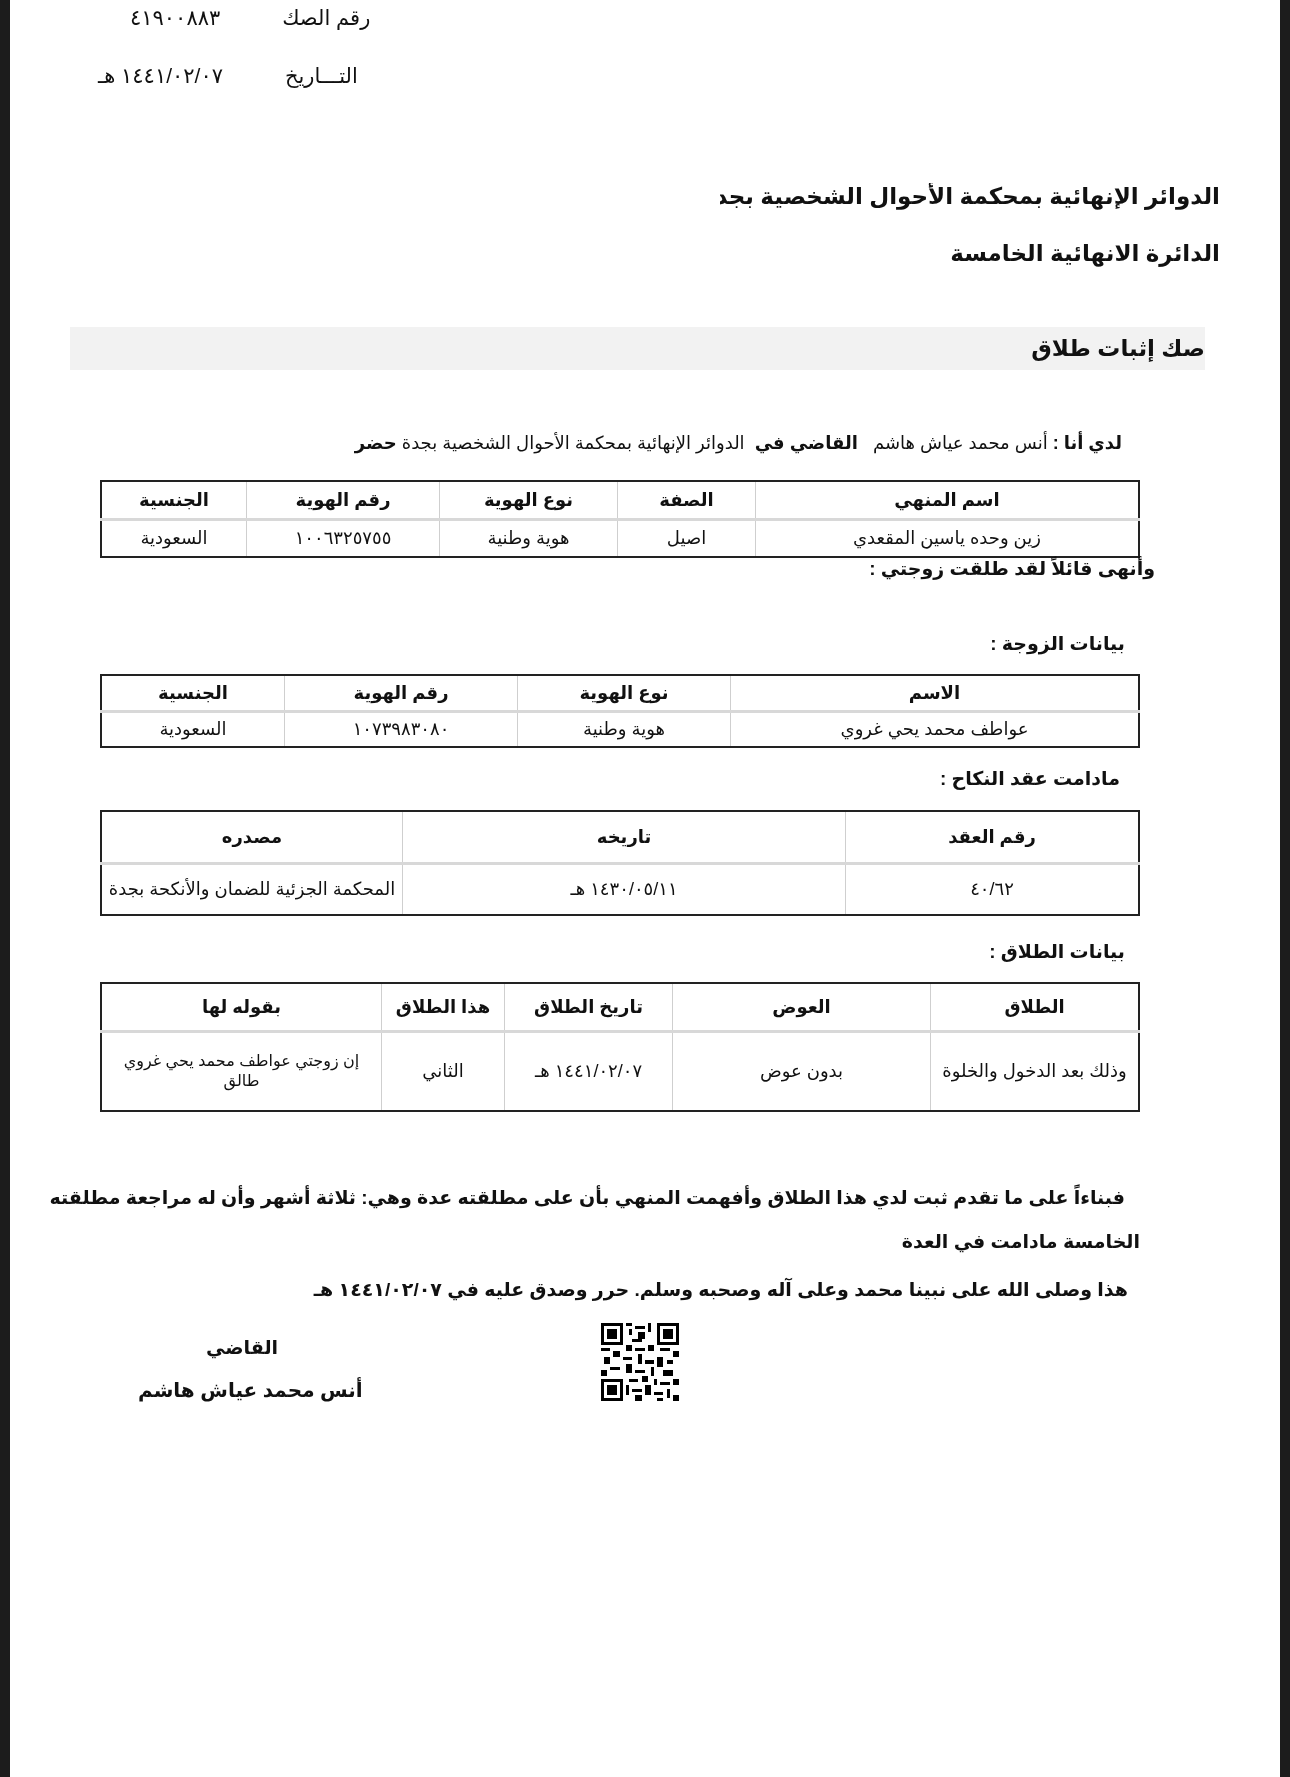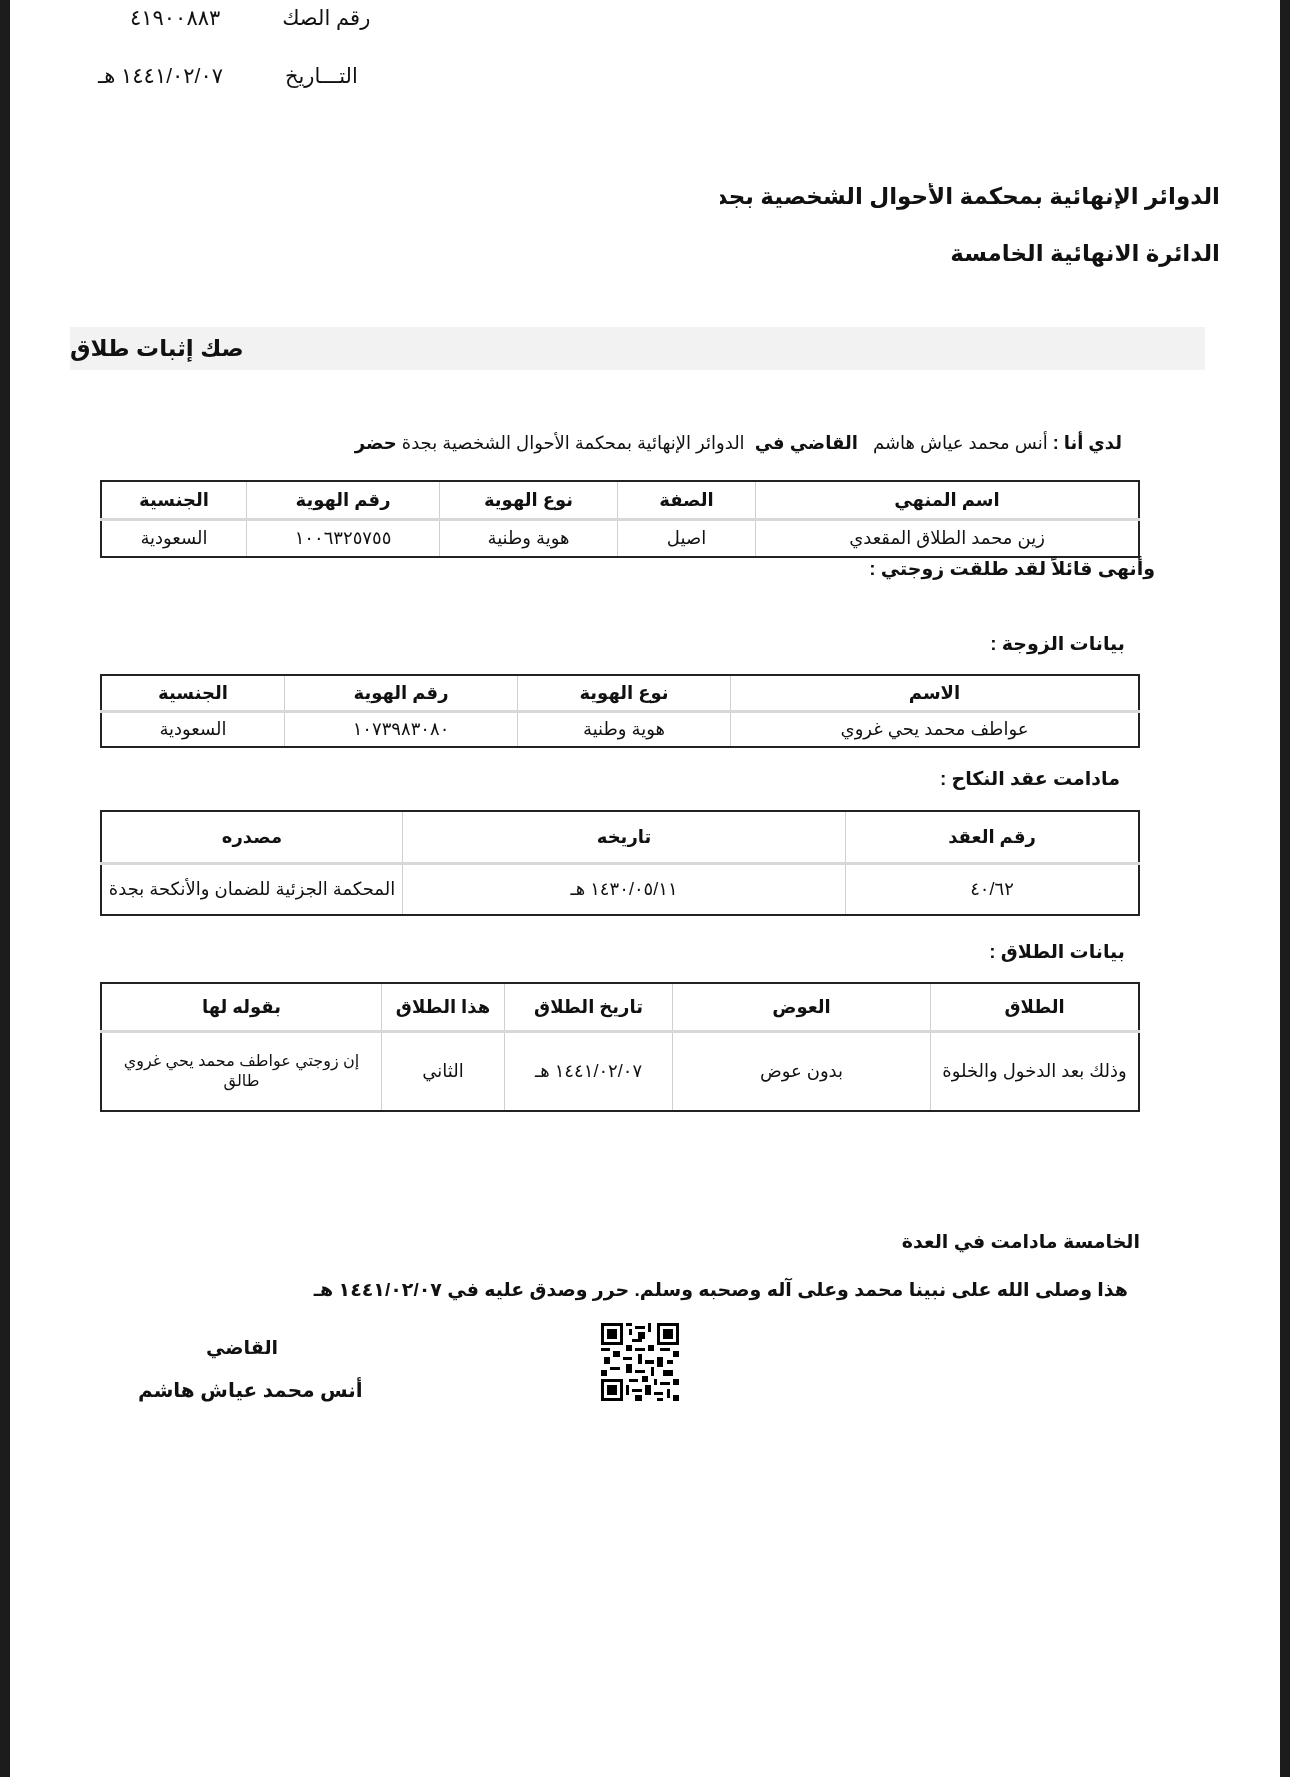--- a/index.html
+++ b/index.html
@@ -6,21 +6,21 @@
   body { width:1290px; height:1777px; background:#1c1c1c; position:relative; overflow:hidden;
          font-family:"Liberation Sans", "DejaVu Sans", sans-serif; color:#111; }
   .page { position:absolute; left:10px; top:0; width:1270px; height:1777px; background:#fff; }
   .abs { position:absolute; white-space:nowrap; }
   .rtl { direction:rtl; }
   .b { font-weight:bold; }
   .hdr-label { font-size:21px;margin-left:13px; }
   .hdr-val { font-size:21px; letter-spacing:2px; }
   .court { font-size:23px; font-weight:bold; }
   .title-band { position:absolute; left:60px; top:327px; width:1135px; height:43px; background:#f2f2f2; }
-  .title-band span { display:block; text-align:left; font-size:23px; font-weight:bold; line-height:43px; }
+  .title-band span { display:block; text-align:right; font-size:23px; font-weight:bold; line-height:43px; }
   .intro { font-size:18px; }
   table.grid { position:absolute; border-collapse:collapse; direction:rtl; border:2px solid #222; background:#fff; }
   table.grid th, table.grid td { border:1px solid #cfcfcf; text-align:center; font-size:18px; padding:0 6px; }
   table.grid th { font-weight:bold; }
   table.grid tr.hrow { border-bottom:3px solid #d8d8d8; }
   .section { font-size:19px; font-weight:bold; }
   .para { font-size:19px; font-weight:bold; }
   .qr { position:absolute; left:591px; top:1323px; width:78px; height:78px; }
 </style>
 </head>
@@ -56,21 +56,21 @@
   <table class="grid" style="left:90px; top:480px; width:1040px;">
     <tbody>
         <tr class="hrow" style="height:38px;">
       <th style="width:370px">اسم المنهي</th>
       <th style="width:125px">الصفة</th>
       <th style="width:165px">نوع الهوية</th>
       <th style="width:180px">رقم الهوية</th>
       <th>الجنسية</th>
     </tr>
     <tr style="height:38px;">
-      <td>زين محمد الطلاق المقعدي</td>
+      <td>زين وحده ياسين المقعدي</td>
       <td>اصيل</td>
       <td>هوية وطنية</td>
       <td>١٠٠٦٣٢٥٧٥٥</td>
       <td>السعودية</td>
     </tr>
   </tbody>
     </table>
 
   <div class="abs rtl section" style="right:125px; top:557px;">وأنهى قائلاً لقد طلقت زوجتي :</div>
   <div class="abs rtl section" style="right:155px; top:632px;">بيانات الزوجة :</div>
@@ -123,20 +123,21 @@
     <tr style="height:80px;">
       <td>وذلك بعد الدخول والخلوة</td>
       <td>بدون عوض</td>
       <td>١٤٤١/٠٢/٠٧ هـ</td>
       <td>الثاني</td>
       <td style="white-space:normal; font-size:16px; line-height:20px;">إن زوجتي عواطف محمد يحي غروي طالق</td>
     </tr>
   </tbody>
     </table>
 
+  <div class="abs rtl para" style="right:155px; top:1186px;">فبناءاً على ما تقدم ثبت لدي هذا الطلاق وأفهمت المنهي بأن على مطلقته عدة وهي: ثلاثة أشهر وأن له مراجعة مطلقته</div>
   <div class="abs rtl para" style="right:140px; top:1230px; width:260px; overflow:hidden; text-align:right;">الخامسة مادامت في العدة</div>
   <div class="abs rtl para" style="right:152px; top:1278px;">هذا وصلى الله على نبينا محمد وعلى آله وصحبه وسلم. حرر وصدق عليه في  ١٤٤١/٠٢/٠٧ هـ</div>
 
   <div class="abs rtl para" style="left:196px; top:1336px; font-size:19px;">القاضي</div>
   <div class="abs rtl para" style="left:128px; top:1378px; font-size:20px;">أنس محمد عياش هاشم</div>
 
   <svg class="qr" viewBox="0 0 25 25" shape-rendering="crispEdges">
     <rect x="0" y="0" width="25" height="25" fill="#fff"></rect>
     <g fill="#000">
       <rect x="0" y="0" width="7" height="7"></rect>

